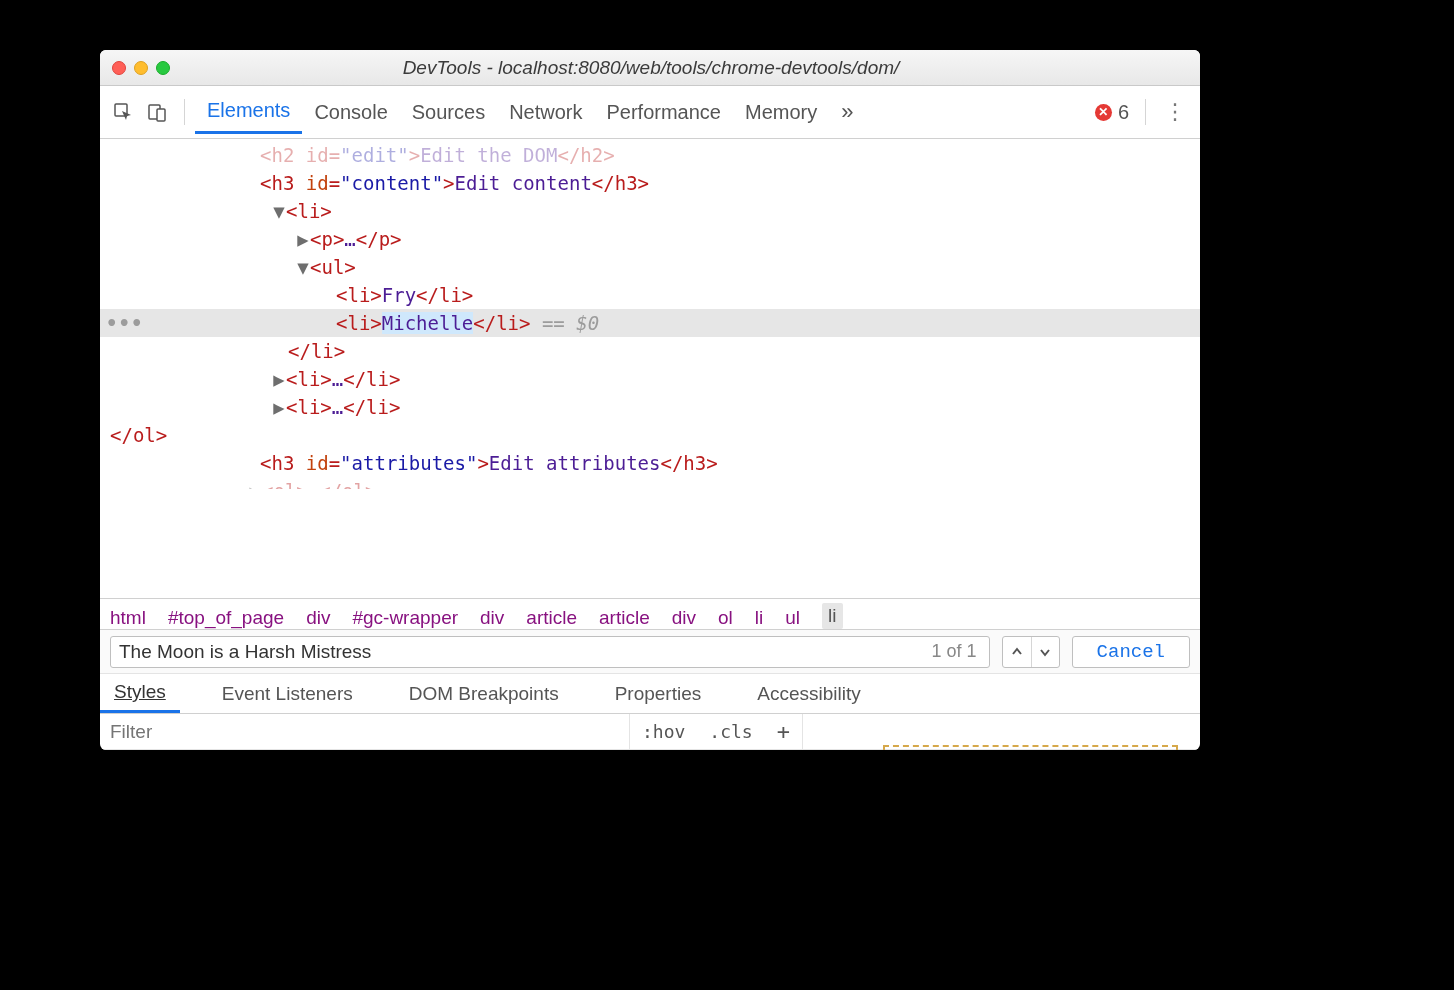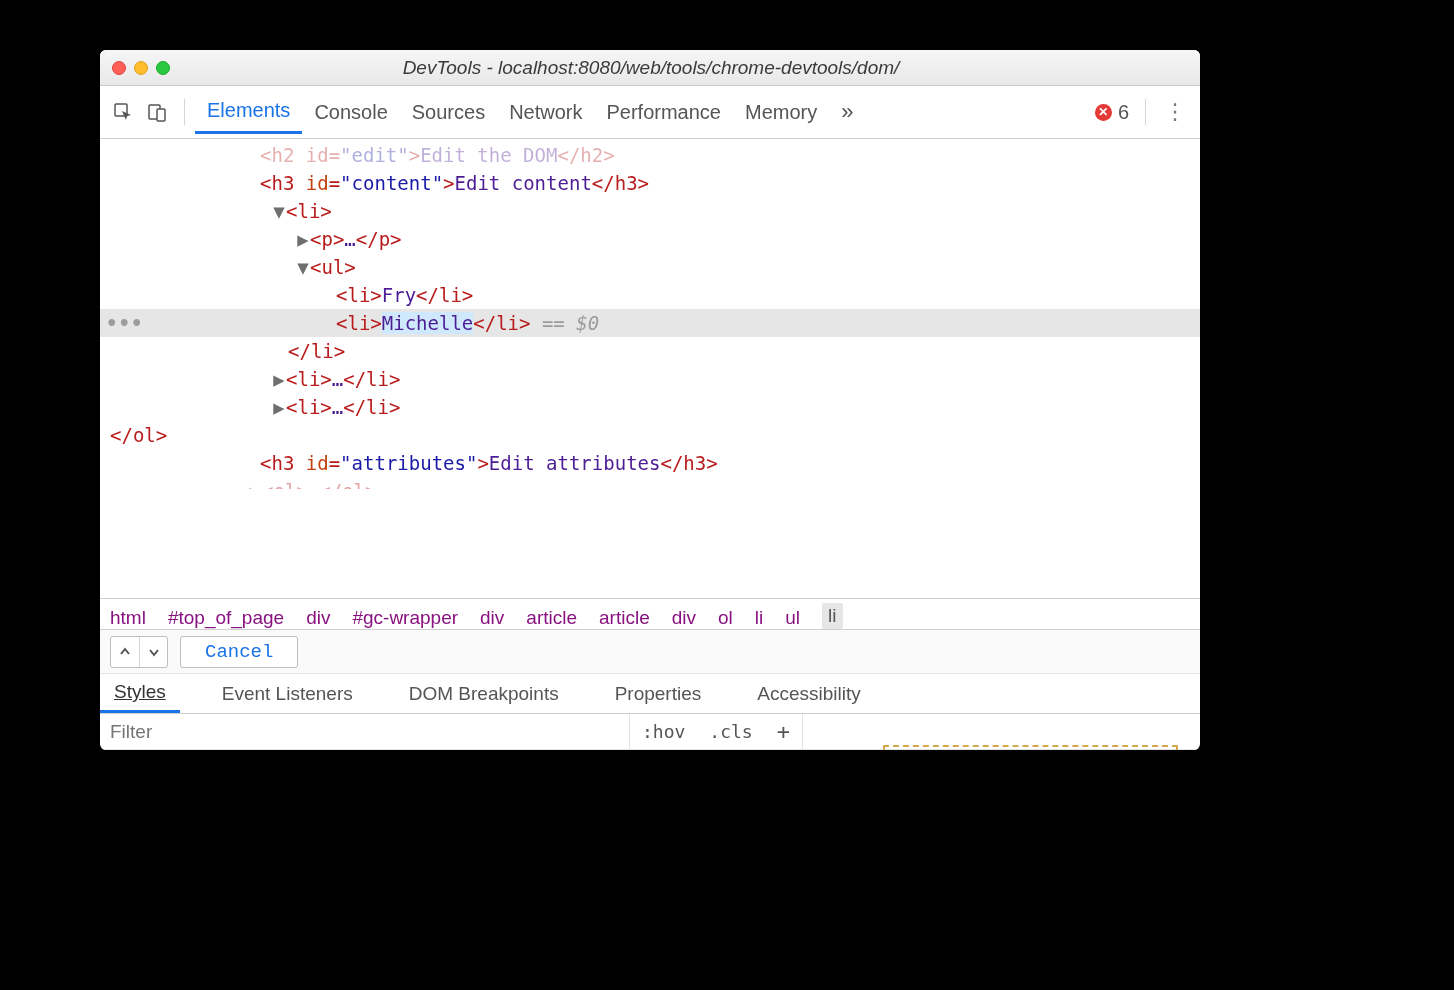--- a/index.html
+++ b/index.html
@@ -295,20 +295,24 @@
     <span class="crumb">article</span>
     <span class="crumb">article</span>
     <span class="crumb">div</span>
     <span class="crumb">ol</span>
     <span class="crumb">li</span>
     <span class="crumb">ul</span>
     <span class="crumb last">li</span>
   </div>
 
   <div class="searchrow">
+    <div class="searchbox">
+      <input type="text" value="The Moon is a Harsh Mistress" style="">
+      <span class="searchcount">1 of 1</span>
+    </div>
     <div class="navbtns">
       <div class="nb">
         <svg width="12" height="12" viewBox="0 0 12 12">
             <path d="M2 8 L6 3 L10 8" fill="none" stroke="#555" stroke-width="2"></path>
           </svg>
       </div>
       <div class="nb">
         <svg width="12" height="12" viewBox="0 0 12 12">
             <path d="M2 4 L6 9 L10 4" fill="none" stroke="#555" stroke-width="2"></path>
           </svg>

